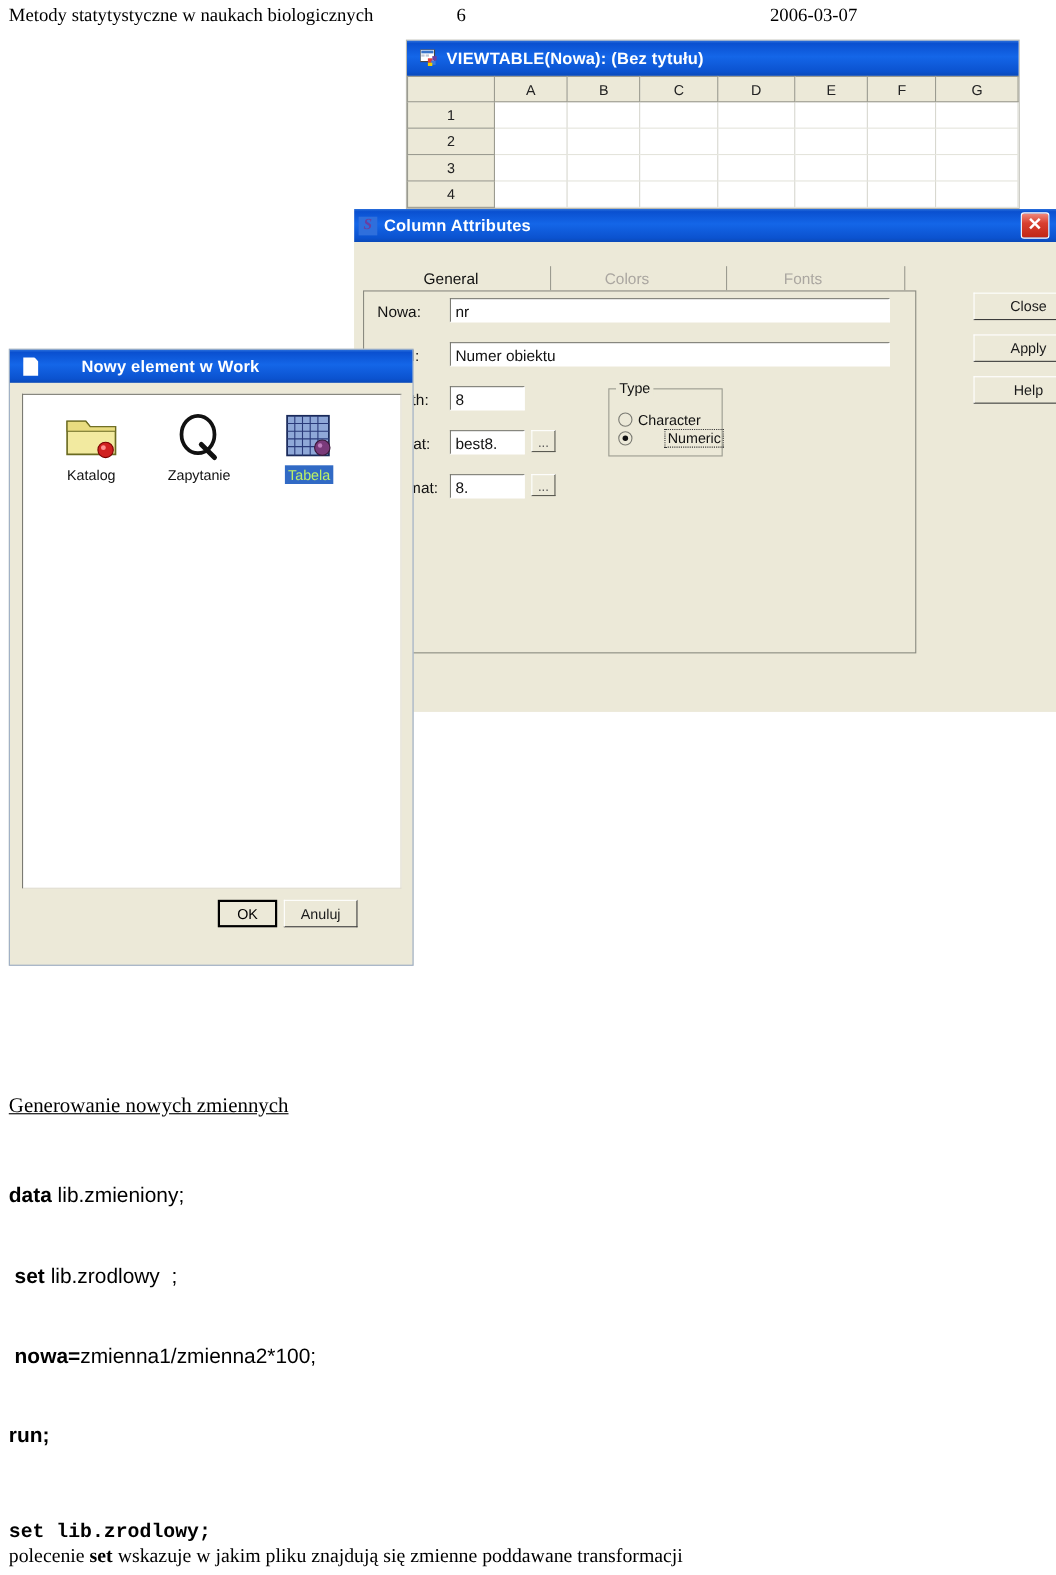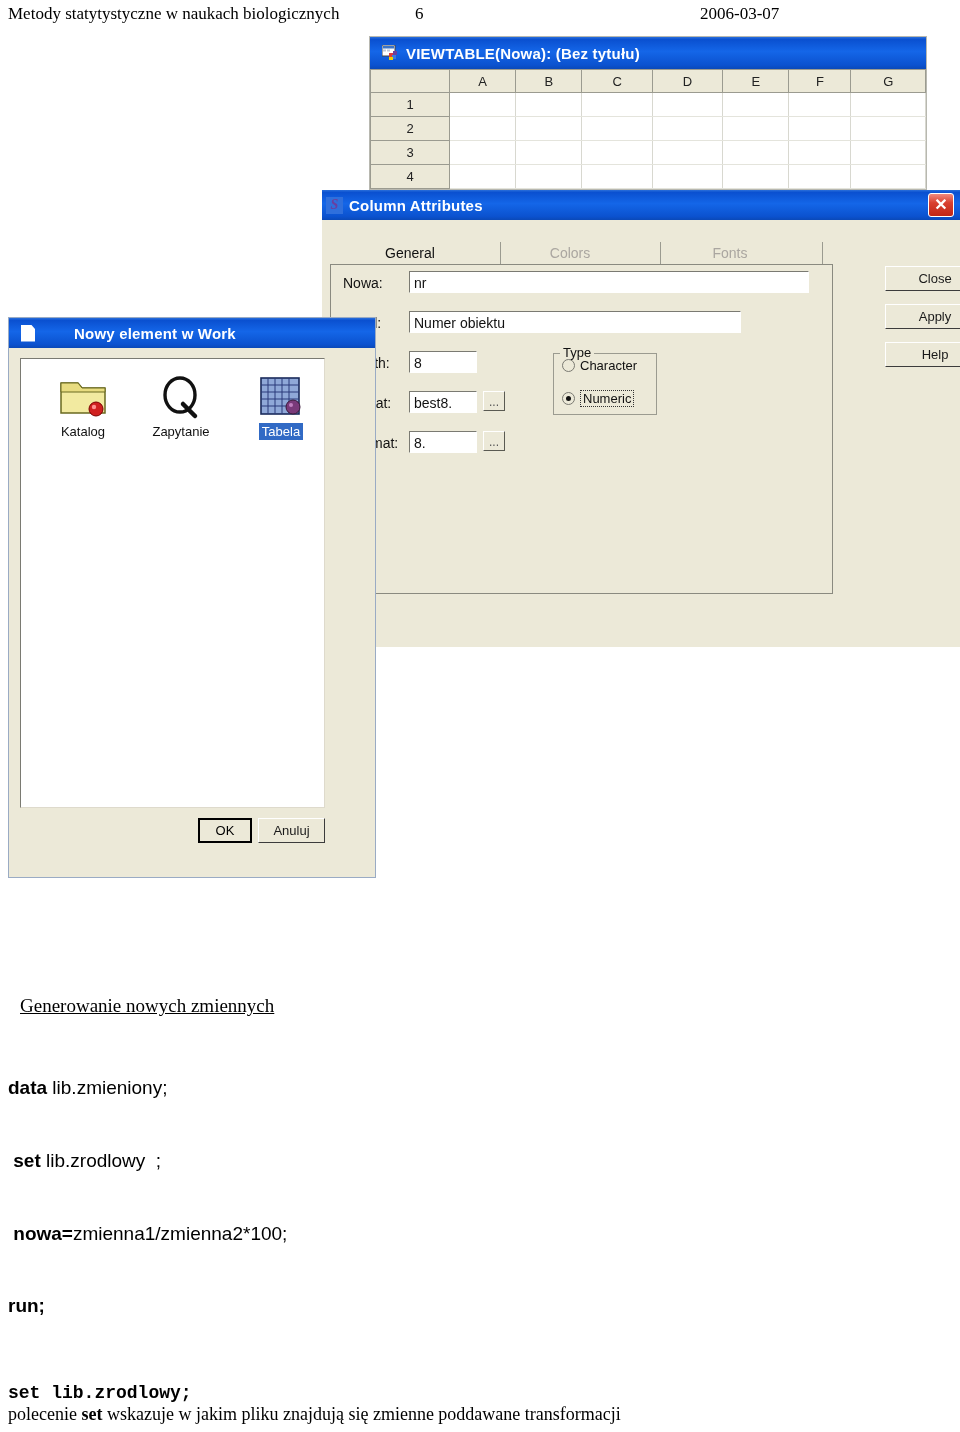--- a/index.html
+++ b/index.html
@@ -287,20 +287,21 @@
     content: "";
     position: absolute;
     left: 2.5px; top: 2.5px;
     width: 5px; height: 5px;
     border-radius: 50%;
     background: #111;
   }
   .radio-label.focused {
     border: 1px dotted #333;
     padding: 0 2px;
+    margin-left: 24px;
   }
   #ca-side-buttons {
     position: absolute;
     left: 523px; top: 46px;
     width: 100px;
   }
   #ca-side-buttons .raised-btn {
     width: 100px; height: 25px;
     margin-bottom: 13px;
     margin-left: 40px;
@@ -324,21 +325,21 @@
     width: 14px; height: 17px;
     background: #ffffff;
     margin-right: 7px;
     flex: 0 0 auto;
     position: relative;
     clip-path: polygon(0 0, 72% 0, 100% 26%, 100% 100%, 0 100%);
   }
   #ni-content {
     position: absolute;
     left: 11px; top: 40px;
-    width: 305px; height: 450px;
+    width: 345px; height: 450px;
     background: #ffffff;
     border-top: 1px solid #7a7a72;
     border-left: 1px solid #7a7a72;
     border-right: 1px solid #dedacc;
     border-bottom: 1px solid #dedacc;
     box-sizing: border-box;
   }
   .ni-item {
     position: absolute;
     top: 12px;
@@ -350,21 +351,21 @@
   }
   .ni-item .ni-icon {
     height: 52px;
     display: flex;
     align-items: center;
     justify-content: center;
   }
   .ni-item .ni-label { display: inline-block; padding: 1px 3px; }
   .ni-item .ni-label.selected {
     background: #316ac5;
-    color: #ffffff;
+    color: #bef264;
   }
   #ni-buttons {
     position: absolute;
     left: 0; top: 500px;
     width: 368px;
     display: flex;
     justify-content: flex-end;
     padding-right: 52px;
     box-sizing: border-box;
     padding-left: 40px;
@@ -388,21 +389,20 @@
   #lecture {
     position: absolute;
     left: 8px; top: 995px;
     width: 944px;
   }
   #section-heading {
     font-family: "Liberation Serif", serif;
     font-size: 19px;
     text-decoration: underline;
     margin-bottom: 10px;
-    margin-left: 12px;
   }
   .code-block {
     font-family: Liberation Sans, sans-serif;
     font-size: 19px;
     line-height: 1.28;
     white-space: pre;
     color: #000;
     margin-bottom: 16px;
   }
   .code-block .kw { font-weight: bold; }
@@ -534,36 +534,36 @@
         <div class="ca-tab dim" style="left:340px; width:120px;">Fonts</div>
         <div class="ca-tab-sep" style="left:492px;"></div>
       </div>
 
       <div id="ca-panel">
 
         <div class="ca-field-label" style="left:12px; top:10px;">Nowa:</div>
         <input class="ca-input" style="left: 78px; top: 6px; width: 400px; height: 22px;" value="nr">
 
         <div class="ca-field-label" style="left:12px; top:50px;">Label:</div>
-        <input class="ca-input" style="left: 78px; top: 46px; width: 332px; height: 22px;" value="Numer obiektu">
+        <input class="ca-input" style="left: 78px; top: 46px; width: 400px; height: 22px;" value="Numer obiektu">
 
         <div class="ca-field-label" style="left:12px; top:90px;">Length:</div>
         <input class="ca-input" style="left: 78px; top: 86px; width: 68px; height: 22px;" value="8">
 
         <div class="ca-field-label" style="left:12px; top:130px;">Format:</div>
         <input class="ca-input" style="left: 78px; top: 126px; width: 68px; height: 22px;" value="best8.">
         <div class="ca-ellipsis-btn" style="left:152px; top:126px;">...</div>
 
         <div class="ca-field-label" style="left:12px; top:170px;">Informat:</div>
         <input class="ca-input" style="left: 78px; top: 166px; width: 68px; height: 22px;" value="8.">
         <div class="ca-ellipsis-btn" style="left:152px; top:166px;">...</div>
 
         <div id="type-group">
           <div id="type-group-title">Type</div>
-          <div class="radio-row" style="top:4px;">
+          <div class="radio-row" style="top:20px;">
             <span class="radio-dot"></span>
             <span class="radio-label">Character</span>
           </div>
           <div class="radio-row" style="top:36px;">
             <span class="radio-dot checked"></span>
             <span class="radio-label focused">Numeric</span>
           </div>
         </div>
       </div>
 

